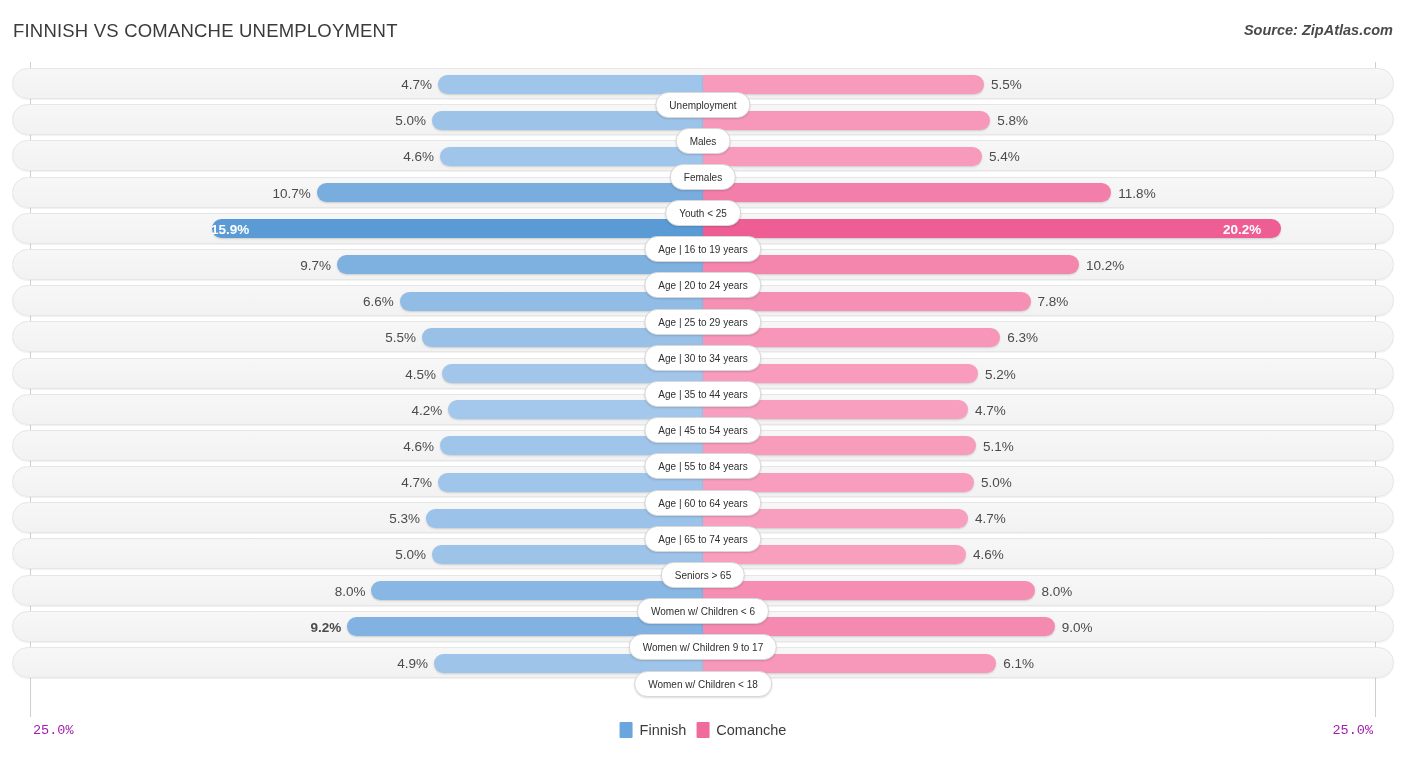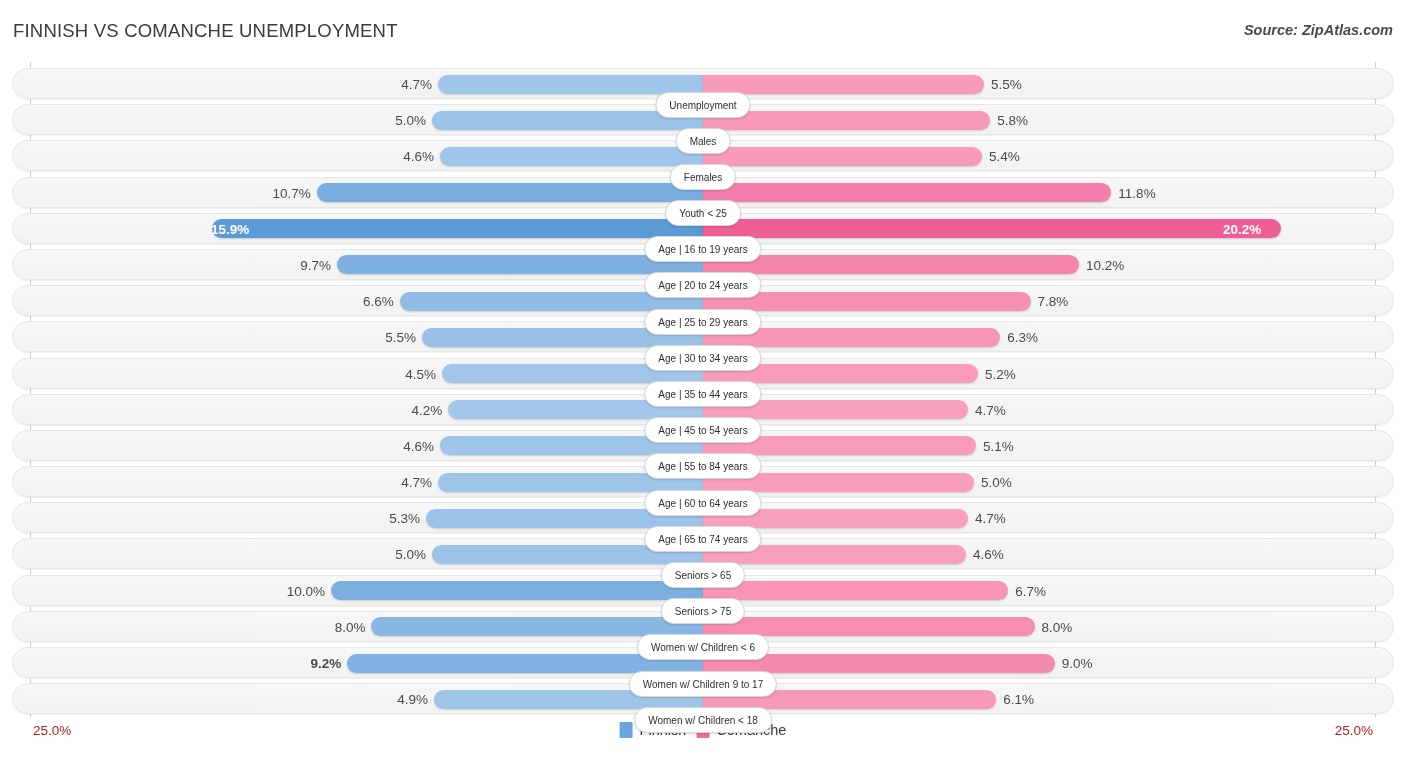--- a/index.html
+++ b/index.html
@@ -88,21 +88,21 @@
     white-space: nowrap;
     box-shadow: 0 1px 2px rgba(0,0,0,.14);
     z-index: 5;
     margin-top: 21px;
   }
 
   
   .footer { position: absolute; left: 0; top: 717px; width: 1406px; height: 40px; }
   .axis-max {
     position: absolute; top: 6px;
-    font-size: 13.5px; color: #b91c1c; white-space: nowrap;
+    font-size: 13.5px; color: #a21caf; white-space: nowrap; font-family: Liberation Mono, monospace;
   }
   .axis-max.left  { left: 33px; }
   .axis-max.right { right: 33px; }
   .legend {
     position: absolute; left: 50%; top: 5px;
     transform: translateX(-50%);
     display: flex; align-items: center; gap: 10px;
     white-space: nowrap;
   }
   .legend-item { display: flex; align-items: center; gap: 7px; }
@@ -230,28 +230,20 @@
         <div class="row">
           <div class="track"></div>
           <div class="bar left" style="left: 432px; width: 271px; background: rgb(157, 195, 233);"></div>
           <div class="bar right" style="left: 703px; width: 262.92px; background: rgb(248, 159, 190);"></div>
           <div class="val outside-left" style="right: 980px;">5.0%</div>
           <div class="val outside-right" style="left: 972.92px;">4.6%</div>
           <div class="cat-pill" style="left: 703px;">Seniors &gt; 65</div>
         </div>
         <div class="row">
           <div class="track"></div>
-          <div class="bar left" style="left: 331px; width: 372px; background: rgb(124, 175, 223);"></div>
-          <div class="bar right" style="left: 703px; width: 305.34px; background: rgb(247, 148, 183);"></div>
-          <div class="val outside-left" style="right: 1081px;">10.0%</div>
-          <div class="val outside-right" style="left: 1015.34px;">6.7%</div>
-          <div class="cat-pill" style="left: 703px;">Seniors &gt; 75</div>
-        </div>
-        <div class="row">
-          <div class="track"></div>
           <div class="bar left" style="left: 371.4px; width: 331.6px; background: rgb(136, 183, 227);"></div>
           <div class="bar right" style="left: 703px; width: 331.6px; background: rgb(246, 142, 179);"></div>
           <div class="val outside-left" style="right: 1040.6px;">8.0%</div>
           <div class="val outside-right" style="left: 1041.6px;">8.0%</div>
           <div class="cat-pill" style="left: 703px;">Women w/ Children &lt; 6</div>
         </div>
         <div class="row">
           <div class="track"></div>
           <div class="bar left" style="left: 347.16px; width: 355.84px; background: rgb(129, 178, 225);"></div>
           <div class="bar right" style="left: 703px; width: 351.8px; background: rgb(245, 138, 176);"></div>

